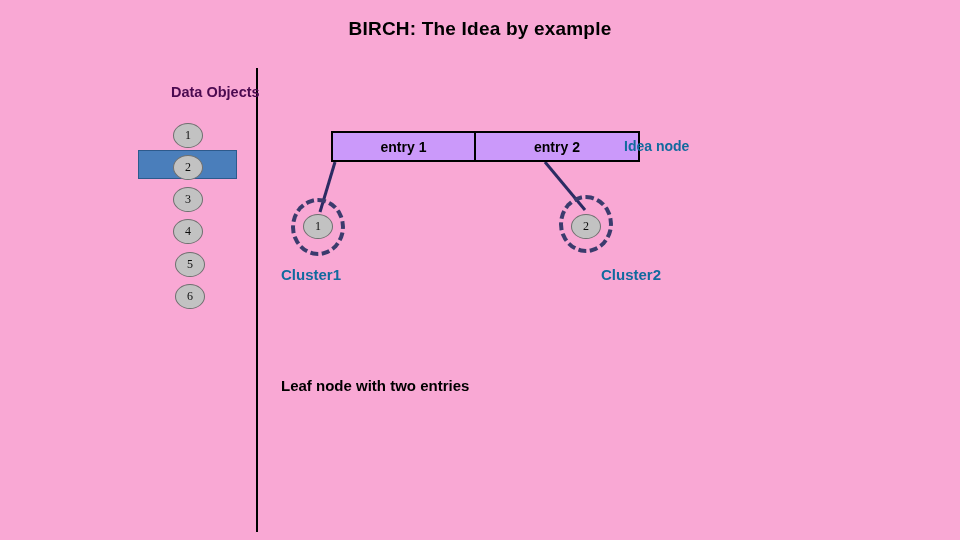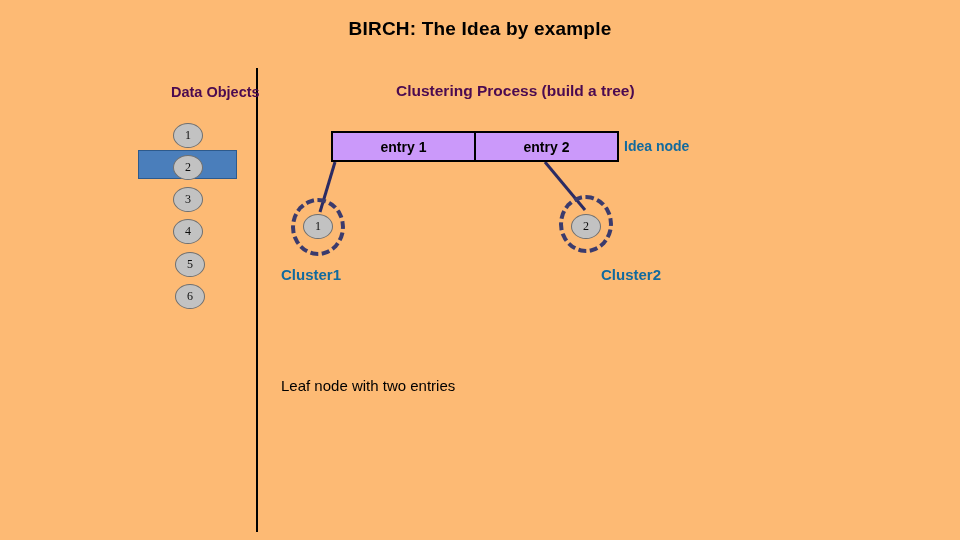--- a/index.html
+++ b/index.html
@@ -4,21 +4,21 @@
 <style>
   html, body {
     margin: 0;
     padding: 0;
     background: #ffffff;
   }
   #slide {
     position: relative;
     width: 960px;
     height: 540px;
-    background: #fdba74;
+    background: #f9a8d4;
     overflow: hidden;
     font-family: "Liberation Sans", sans-serif;
   }
 
   
   .title {
     position: absolute;
     left: 0;
     top: 18px;
     width: 960px;
@@ -96,21 +96,21 @@
     background: #cb99fa;
     box-sizing: border-box;
     display: flex;
     align-items: center;
     justify-content: center;
     font-size: 14px;
     font-weight: bold;
     color: #000000;
   }
   #entry1 { left: 331px; width: 145px; text-align: right; }
-  #entry2 { left: 474px; width: 145px; }
+  #entry2 { left: 474px; width: 166px; }
 
   .leaf-node-label {
     position: absolute;
     left: 624px;
     top: 138px;
     font-size: 14px;
     font-weight: bold;
     color: #116a9e;
     white-space: nowrap;
   }
@@ -157,37 +157,36 @@
   }
   #clabel1 { left: 281px; top: 266px; }
   #clabel2 { left: 553px; top: 266px; margin-left: 48px; }
 
   
   .caption {
     position: absolute;
     left: 281px;
     top: 377px;
     font-size: 15px;
-    font-weight: normal;
+    font-weight: bold;
     color: #000000;
     white-space: nowrap;
   }
 </style>
 </head>
 <body>
 
 <div id="slide">
 
   <div class="title">BIRCH: The Idea by example</div>
 
   <div class="divider"></div>
 
   <div class="hdr-data-objects">Data Objects</div>
 
-  <div class="hdr-clustering">Clustering Process  (build a tree)</div>
 
   <div class="highlight-bar"></div>
 
   <div class="obj" style="left:173px; top:123px;">1</div>
   <div class="obj" style="left:173px; top:155px;">2</div>
   <div class="obj" style="left:173px; top:187px;">3</div>
   <div class="obj" style="left:173px; top:219px;">4</div>
   <div class="obj" style="left:175px; top:252px;">5</div>
   <div class="obj" style="left:175px; top:284px;">6</div>
 

